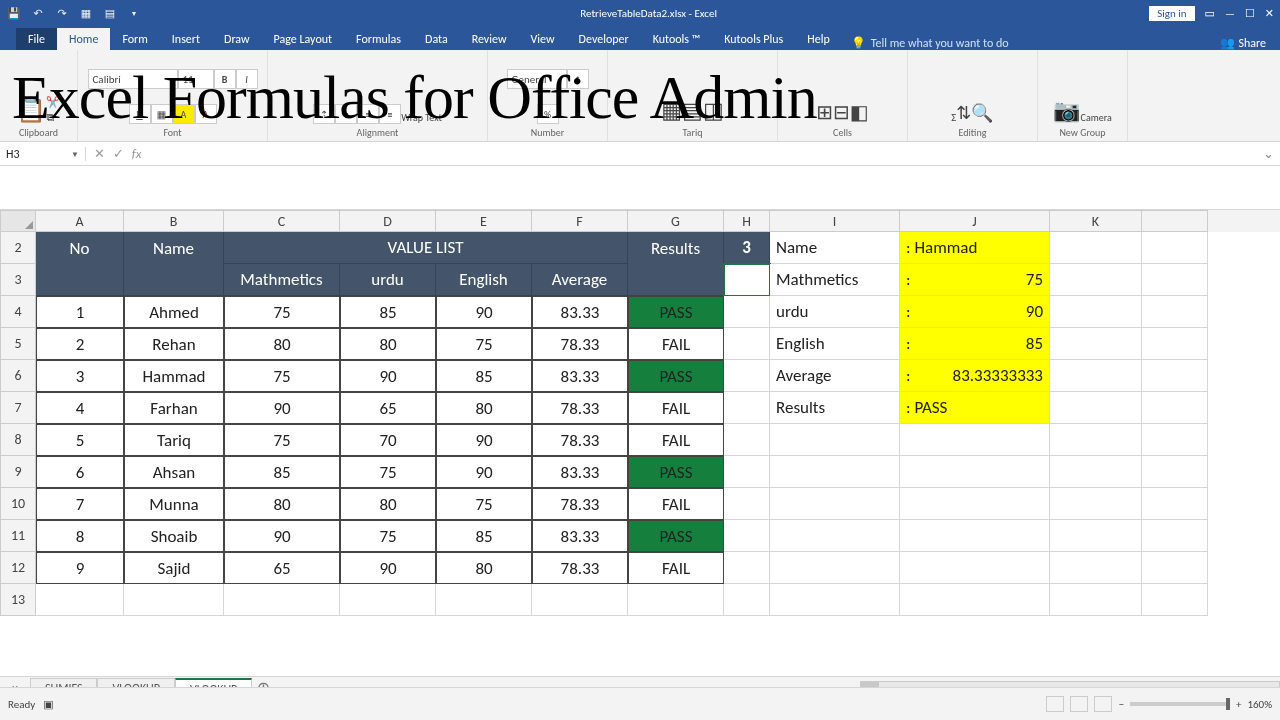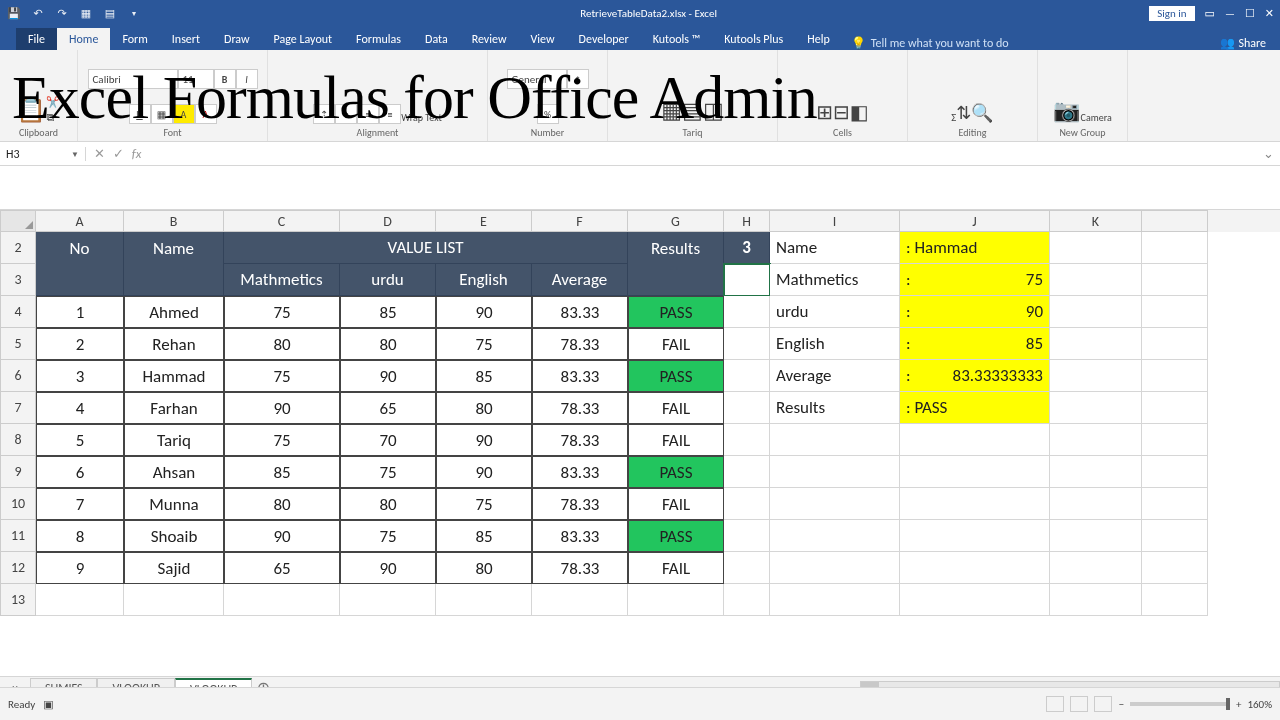--- a/index.html
+++ b/index.html
@@ -53,21 +53,21 @@
 .rh { width:36px; border:1px solid #ccc; border-top:none; background:#f3f3f3; display:flex; align-items:center; justify-content:center; font-size:14px; color:#444;}
 .cell { border:1px solid #d6d6d6; border-left:none; border-top:none; display:flex; align-items:center; padding:0 6px; font-size:17px; color:#222; background:#fff; overflow:hidden; white-space:nowrap;}
 
 
 .cA{width:88px} .cB{width:100px} .cC{width:116px} .cD{width:96px} .cE{width:96px} .cF{width:96px} .cG{width:96px}
 .cH{width:46px} .cI{width:130px} .cJ{width:150px} .cK{width:92px} .cRest{width:66px}
 
 
 .hed { background:#44546a; color:#fff; justify-content:center; border-color:#33435a;}
 .dat { justify-content:center; border:1px solid #444 !important;}
-.pass { background:#22c55e;}
+.pass { background:#15803d;}
 .yellow { background:#ffff00;}
 
 
 .sheetbar { position:absolute; bottom:22px; left:0; right:0; height:22px; background:#f3f3f3; border-top:1px solid #d6d6d6; display:flex; align-items:center; font-size:12px;}
 .nav { display:flex; gap:2px; padding:0 8px; color:#666;}
 .stab { padding:2px 14px; border:1px solid #ccc; background:#f0f0f0; color:#555; border-bottom:none;}
 .stab.active{ background:#fff; border-top:2px solid #217346;}
 .addsht { width:22px; text-align:center; color:#777; font-size:16px;}
 .hscroll{ margin-left:auto; width:420px; height:14px; background:#e8e8e8; border:1px solid #ccc; position:relative;}
 .hscroll .thumb{position:absolute;left:0;top:0;bottom:0;width:18px;background:#c8c8c8;}

